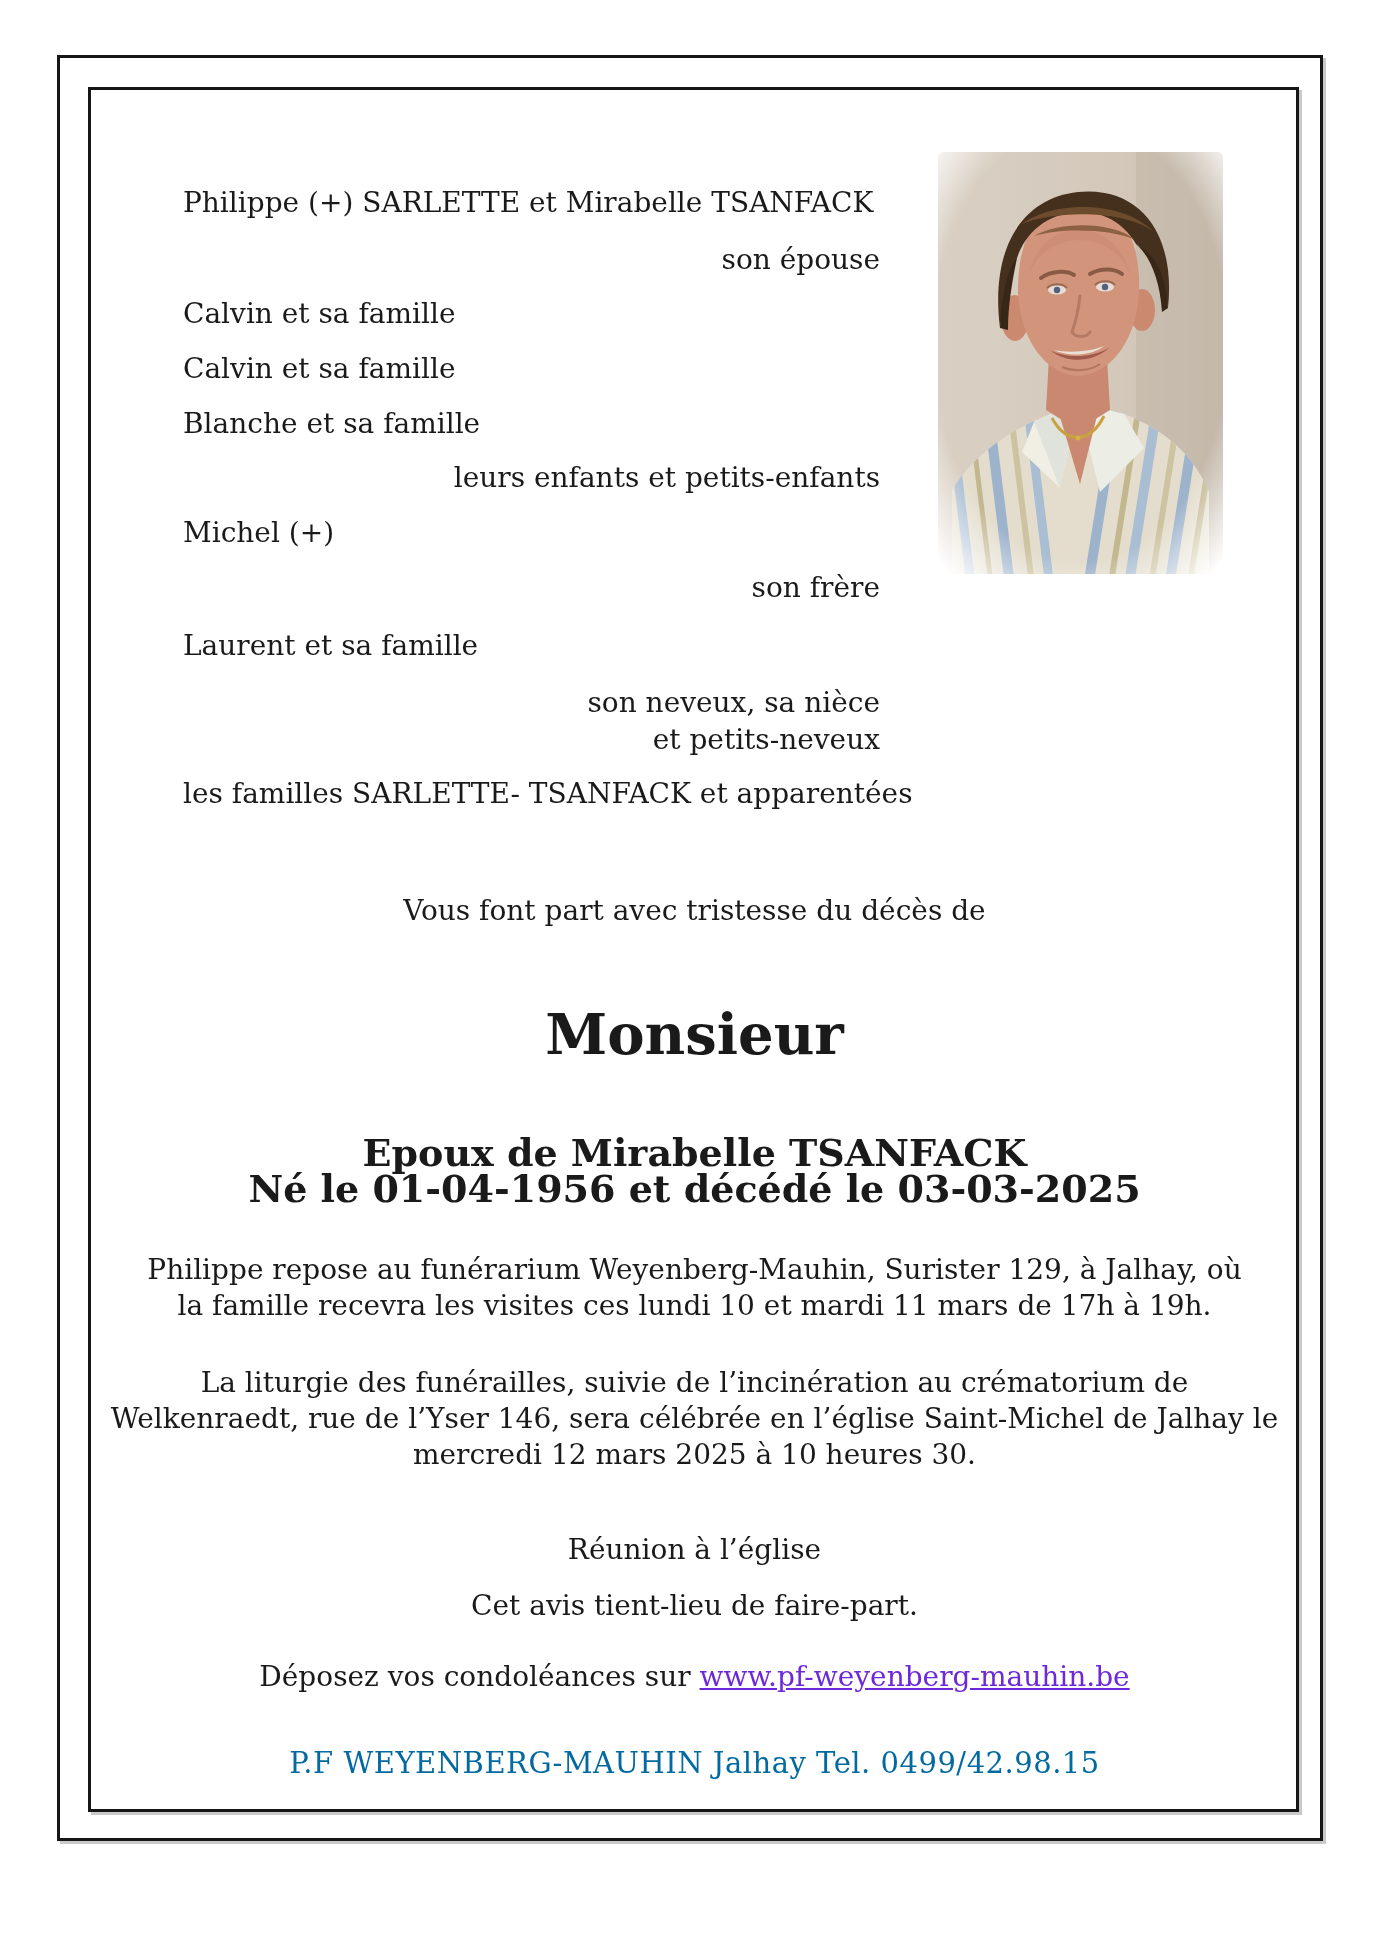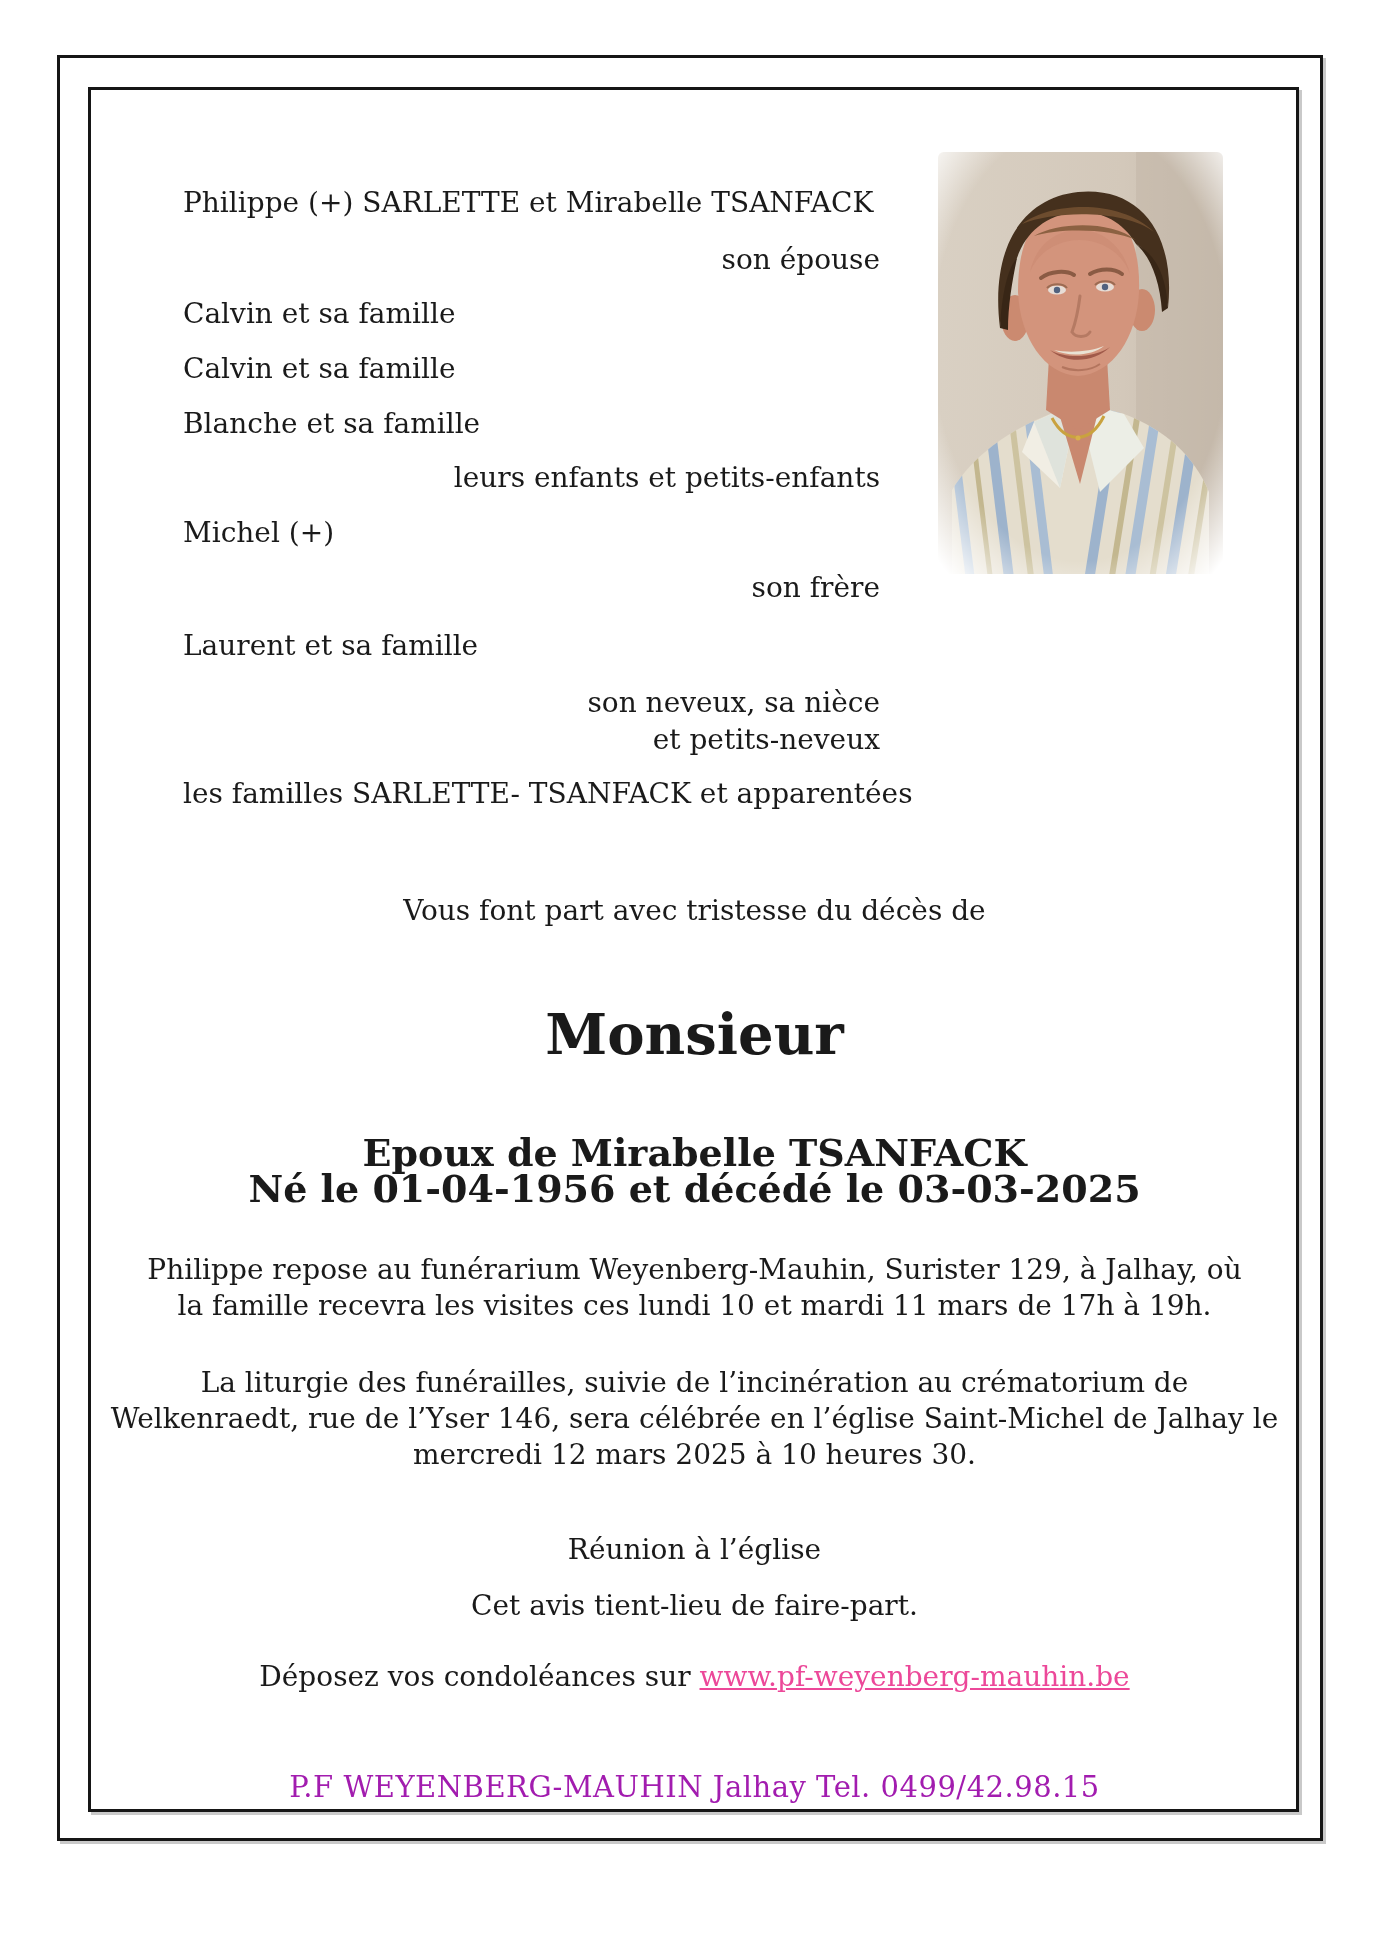--- a/index.html
+++ b/index.html
@@ -24,22 +24,22 @@
     box-sizing:border-box;
   }
   .line{position:absolute;font-size:28px;line-height:34px;white-space:nowrap;}
   .l-left{left:183px;}
   .l-right{right:498px;text-align:right;}
   .l-center{left:88px;width:1213px;text-align:center;white-space:normal;}
   .intro{font-size:28px;}
   .title-monsieur{font-size:56px;line-height:64px;font-weight:bold;margin-top:44px;}
   .title-name{font-size:62px;line-height:72px;font-weight:bold;}
   .subtitle{font-size:38px;line-height:34px;font-weight:bold;}
-  .footer-line{font-size:29px;color:#a21caf;letter-spacing:0.5px;margin-top:24px;}
-  .condolence-link{color:#ec4899;cursor:pointer;}
+  .footer-line{font-size:29px;color:#0369a1;letter-spacing:0.5px;}
+  .condolence-link{color:#6d28d9;cursor:pointer;}
   .photo{
     position:absolute;left:938px;top:152px;width:285px;height:422px;
     box-shadow:inset 0 0 30px 24px #ffffff;
     border-radius:6px;
     overflow:hidden;
   }
   .photo svg{display:block;filter:blur(0.6px);}
 </style>
 </head>
 <body>

